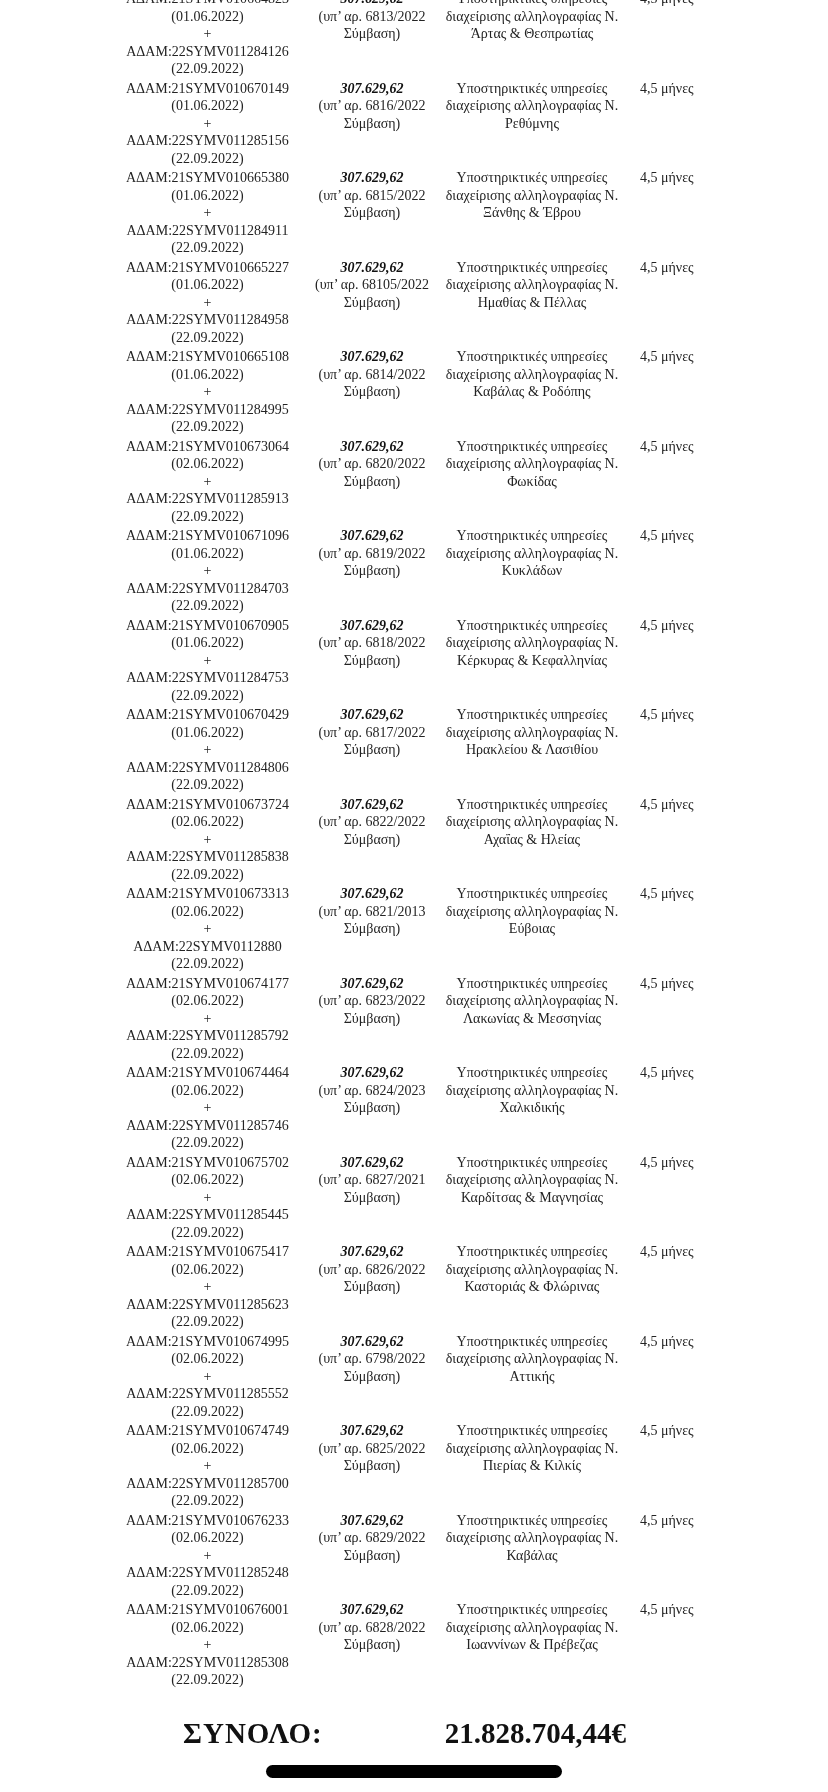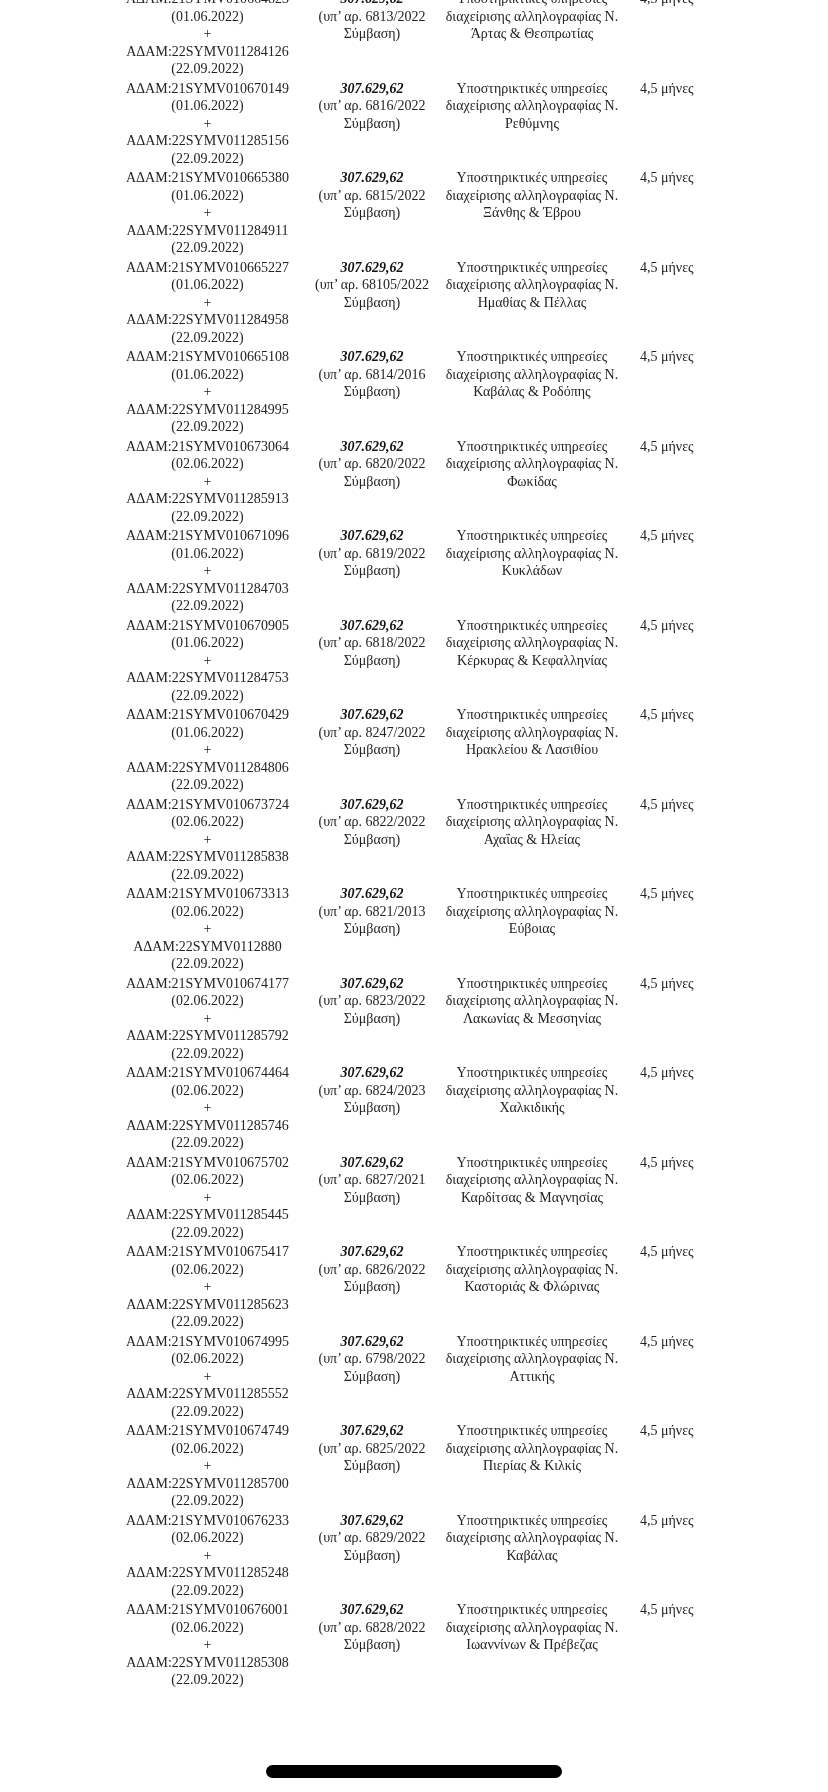--- a/index.html
+++ b/index.html
@@ -168,21 +168,21 @@
   <div class="row">
     <div class="col c1">
       <div class="ln">ΑΔΑΜ:21SYMV010665108</div>
       <div class="ln">(01.06.2022)</div>
       <div class="ln">+</div>
       <div class="ln">ΑΔΑΜ:22SYMV011284995</div>
       <div class="ln">(22.09.2022)</div>
     </div>
     <div class="col c2">
       <div class="ln amount">307.629,62</div>
-      <div class="ln">(υπ’ αρ. 6814/2016</div>
+      <div class="ln">(υπ’ αρ. 6814/2022</div>
       <div class="ln">Σύμβαση)</div>
     </div>
     <div class="col c3">
       <div class="ln">Υποστηρικτικές υπηρεσίες</div>
       <div class="ln">διαχείρισης αλληλογραφίας Ν.</div>
       <div class="ln">Καβάλας &amp; Ροδόπης</div>
     </div>
     <div class="col c4">
       <div class="ln">4,5 μήνες</div>
     </div>
@@ -260,21 +260,21 @@
   <div class="row">
     <div class="col c1">
       <div class="ln">ΑΔΑΜ:21SYMV010670429</div>
       <div class="ln">(01.06.2022)</div>
       <div class="ln">+</div>
       <div class="ln">ΑΔΑΜ:22SYMV011284806</div>
       <div class="ln">(22.09.2022)</div>
     </div>
     <div class="col c2">
       <div class="ln amount">307.629,62</div>
-      <div class="ln">(υπ’ αρ. 8247/2022</div>
+      <div class="ln">(υπ’ αρ. 6817/2022</div>
       <div class="ln">Σύμβαση)</div>
     </div>
     <div class="col c3">
       <div class="ln">Υποστηρικτικές υπηρεσίες</div>
       <div class="ln">διαχείρισης αλληλογραφίας Ν.</div>
       <div class="ln">Ηρακλείου &amp; Λασιθίου</div>
     </div>
     <div class="col c4">
       <div class="ln">4,5 μήνες</div>
     </div>
@@ -504,15 +504,19 @@
       <div class="ln">Υποστηρικτικές υπηρεσίες</div>
       <div class="ln">διαχείρισης αλληλογραφίας Ν.</div>
       <div class="ln">Ιωαννίνων  &amp; Πρέβεζας</div>
     </div>
     <div class="col c4">
       <div class="ln">4,5 μήνες</div>
     </div>
   </div>
 </div>
 
+  <div class="total-row">
+    <span class="total-label">ΣΥΝΟΛΟ:</span>
+    <span class="total-amount">21.828.704,44€</span>
+  </div>
 </div>
 
 <div class="home-indicator"></div>
 
 </body></html>

